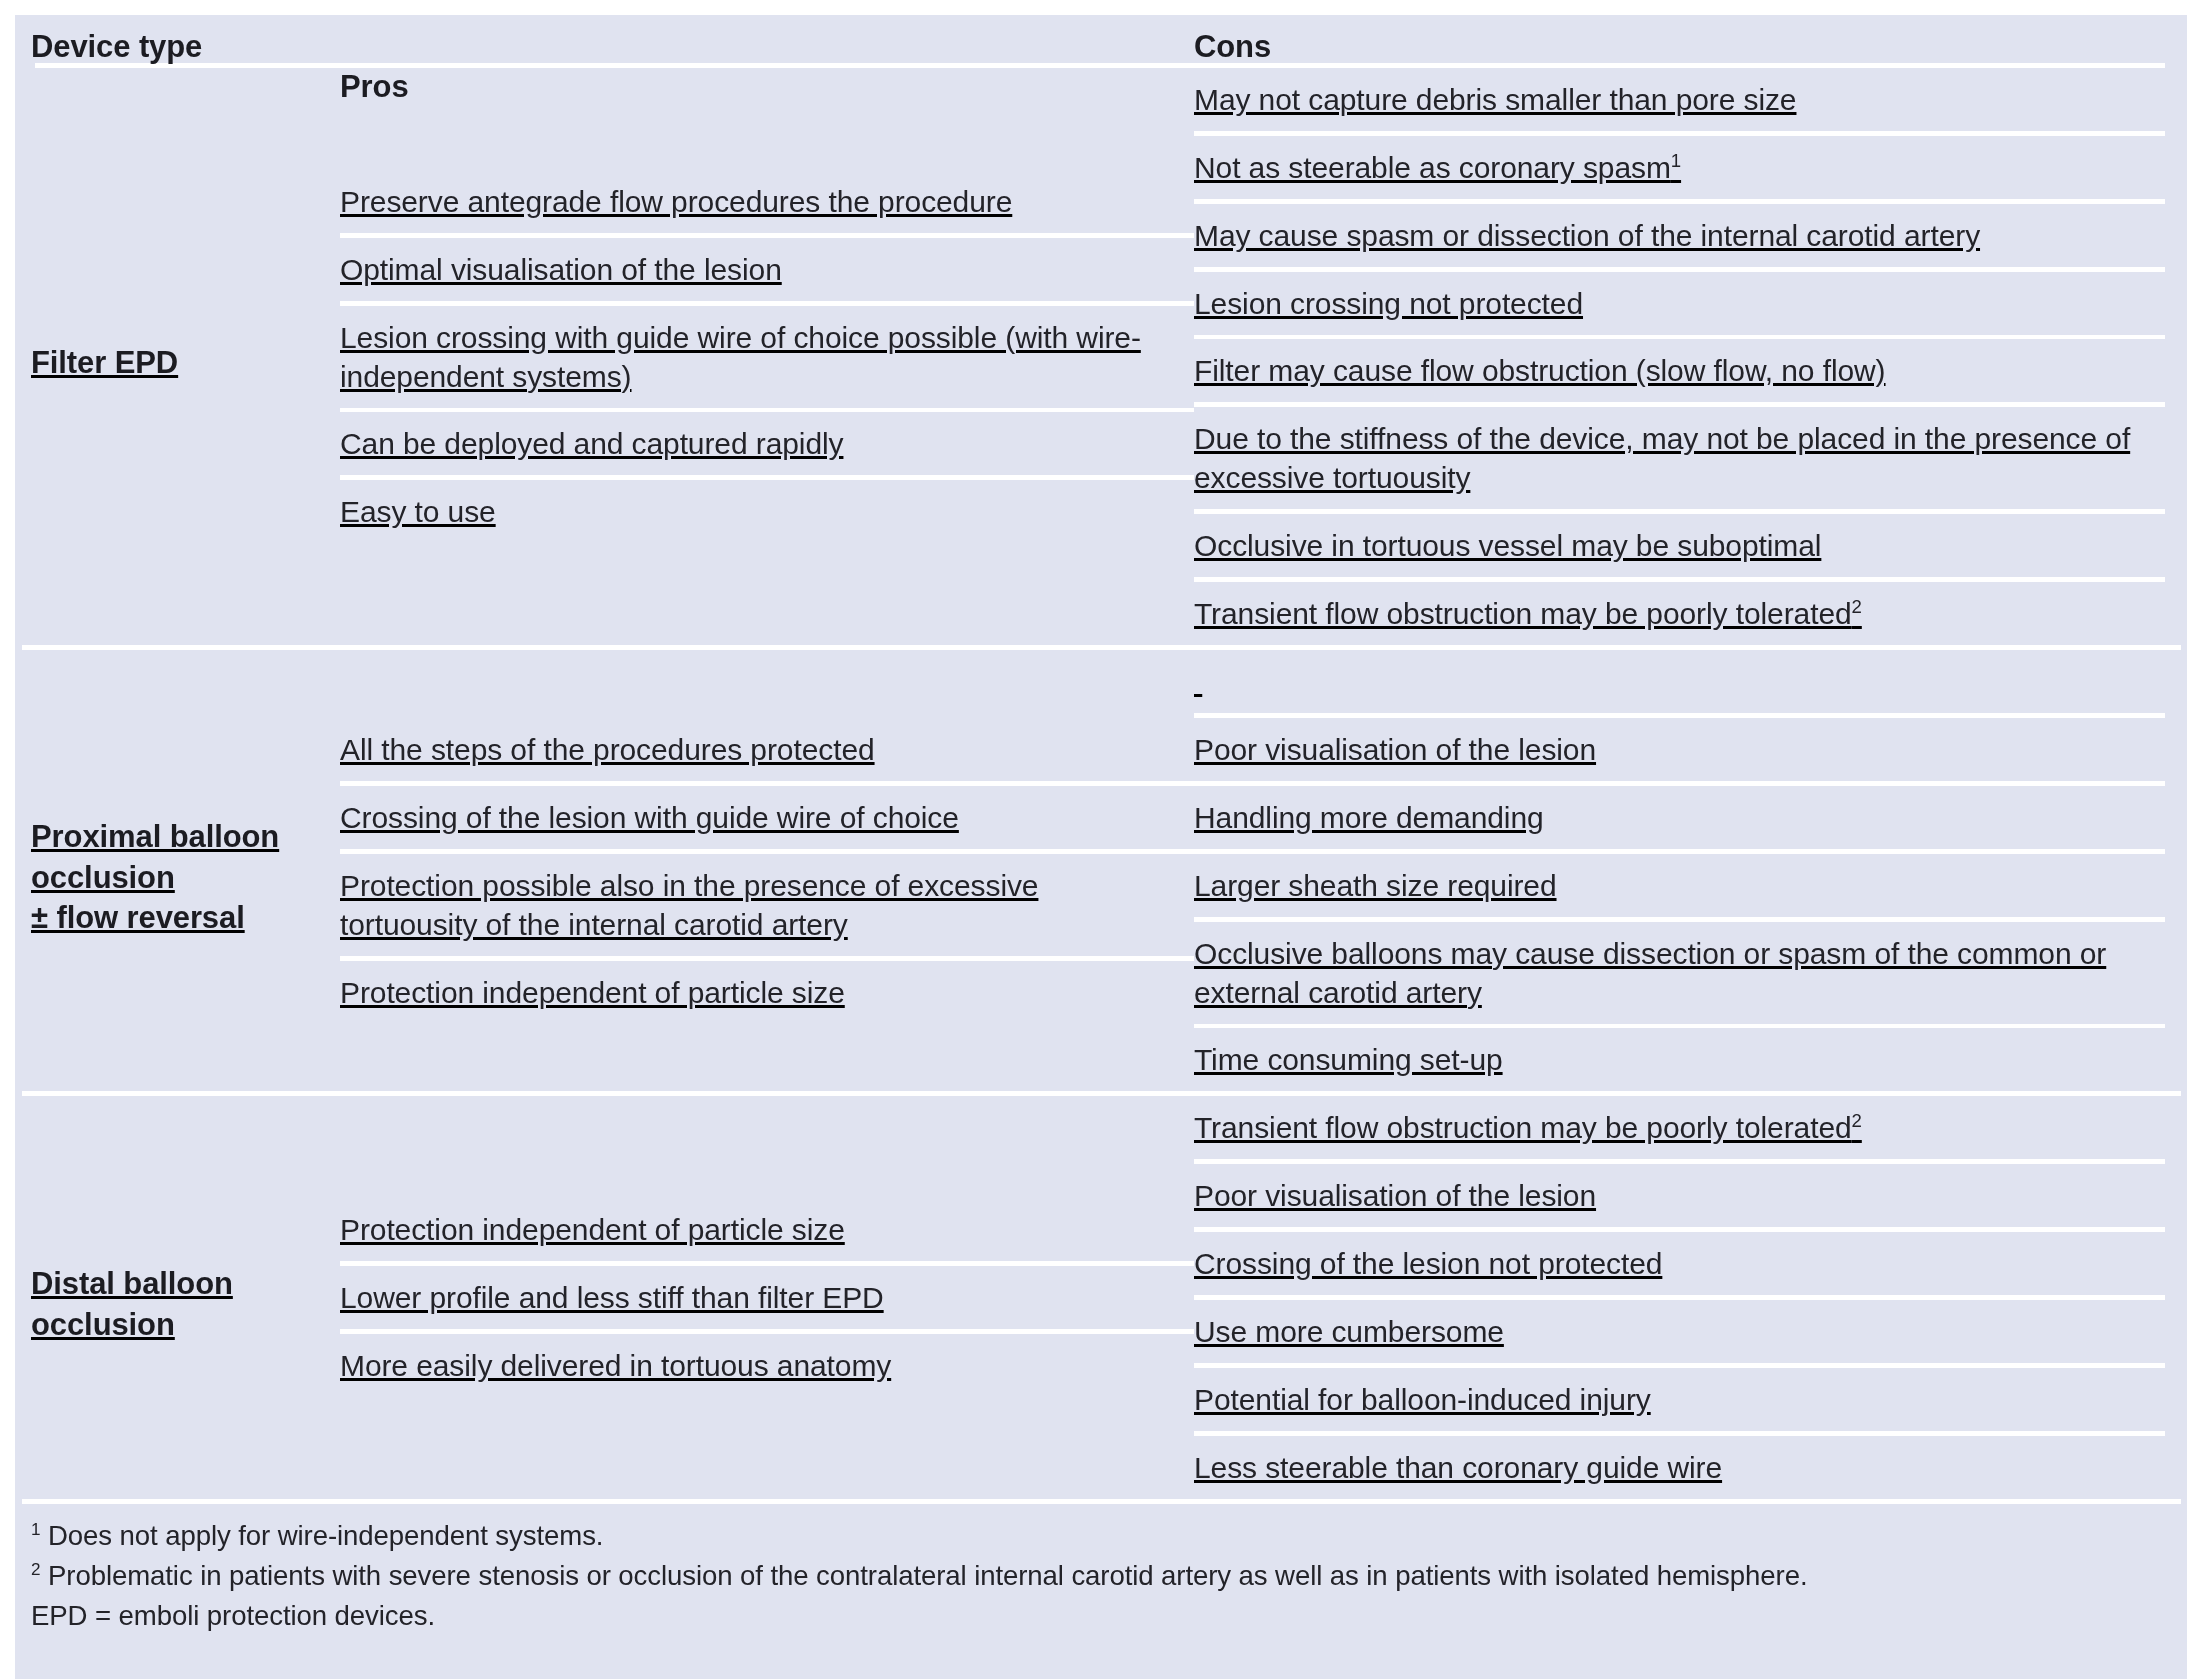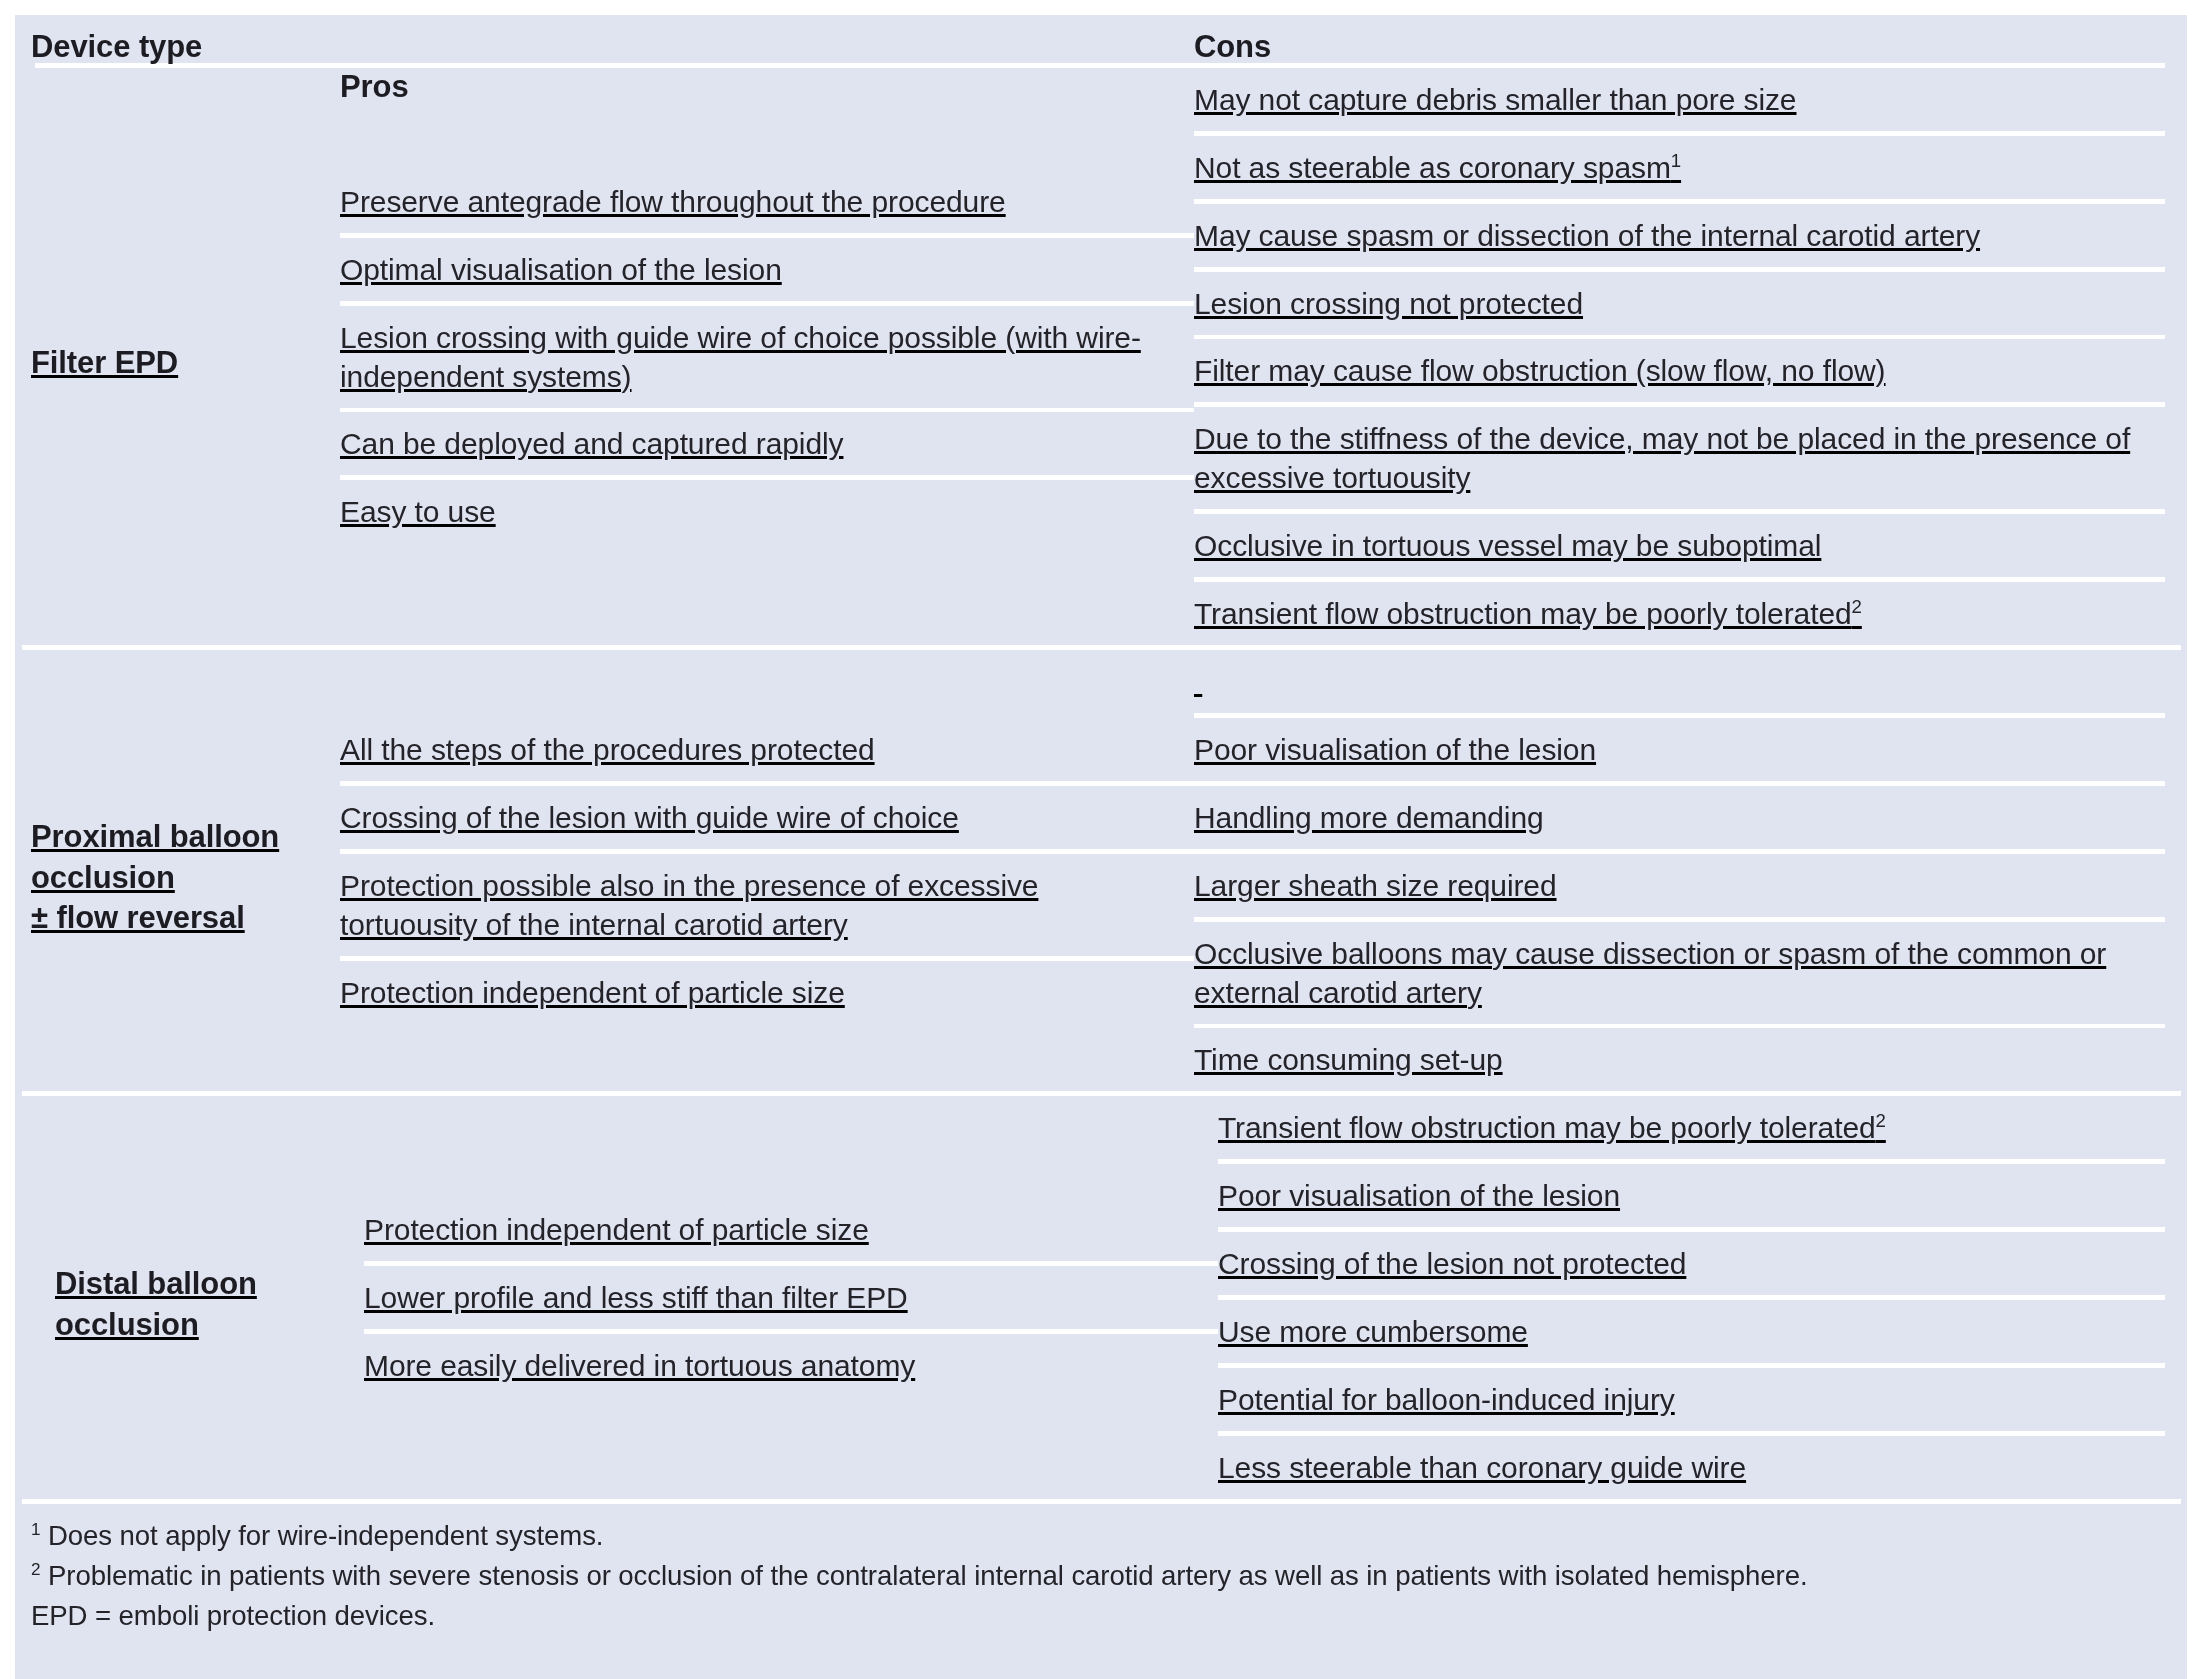--- a/index.html
+++ b/index.html
@@ -141,21 +141,21 @@
     <div class="col-cons">
       <div class="th">Cons</div>
     </div>
   </div>
   <div class="rule-head"></div>
 
   <div class="section">
     <div class="devicecell">Filter EPD</div>
 
     <div class="proscol">
-      <div class="cell">Preserve antegrade flow throughout the procedure</div>
+      <div class="cell">Preserve antegrade flow procedures the procedure</div>
       <div class="rowsep"></div>
       <div class="cell">Optimal visualisation of the lesion</div>
       <div class="rowsep"></div>
       <div class="cell">Lesion crossing with guide wire of choice possible (with wire-independent systems)</div>
       <div class="rowsep"></div>
       <div class="cell">Can be deployed and captured rapidly</div>
       <div class="rowsep"></div>
       <div class="cell">Easy to use</div>
     </div>
 
@@ -205,21 +205,21 @@
       <div class="rowsep"></div>
       <div class="cell"><span>Occlusive balloons may cause dissection or spasm of the common or external carotid artery</span></div>
       <div class="rowsep"></div>
       <div class="cell"><span>Time consuming set-up</span></div>
     </div>
   </div>
 
   <div class="rule-section"></div>
 
   <div class="section">
-    <div class="devicecell" style="white-space:pre-line;margin-left:24px;">Distal balloon occlusion</div>
+    <div class="devicecell" style="white-space:pre-line;">Distal balloon occlusion</div>
 
     <div class="proscol">
       <div class="cell">Protection independent of particle size</div>
       <div class="rowsep"></div>
       <div class="cell">Lower profile and less stiff than filter EPD</div>
       <div class="rowsep"></div>
       <div class="cell">More easily delivered in tortuous anatomy</div>
     </div>
 
     <div class="conscol">

